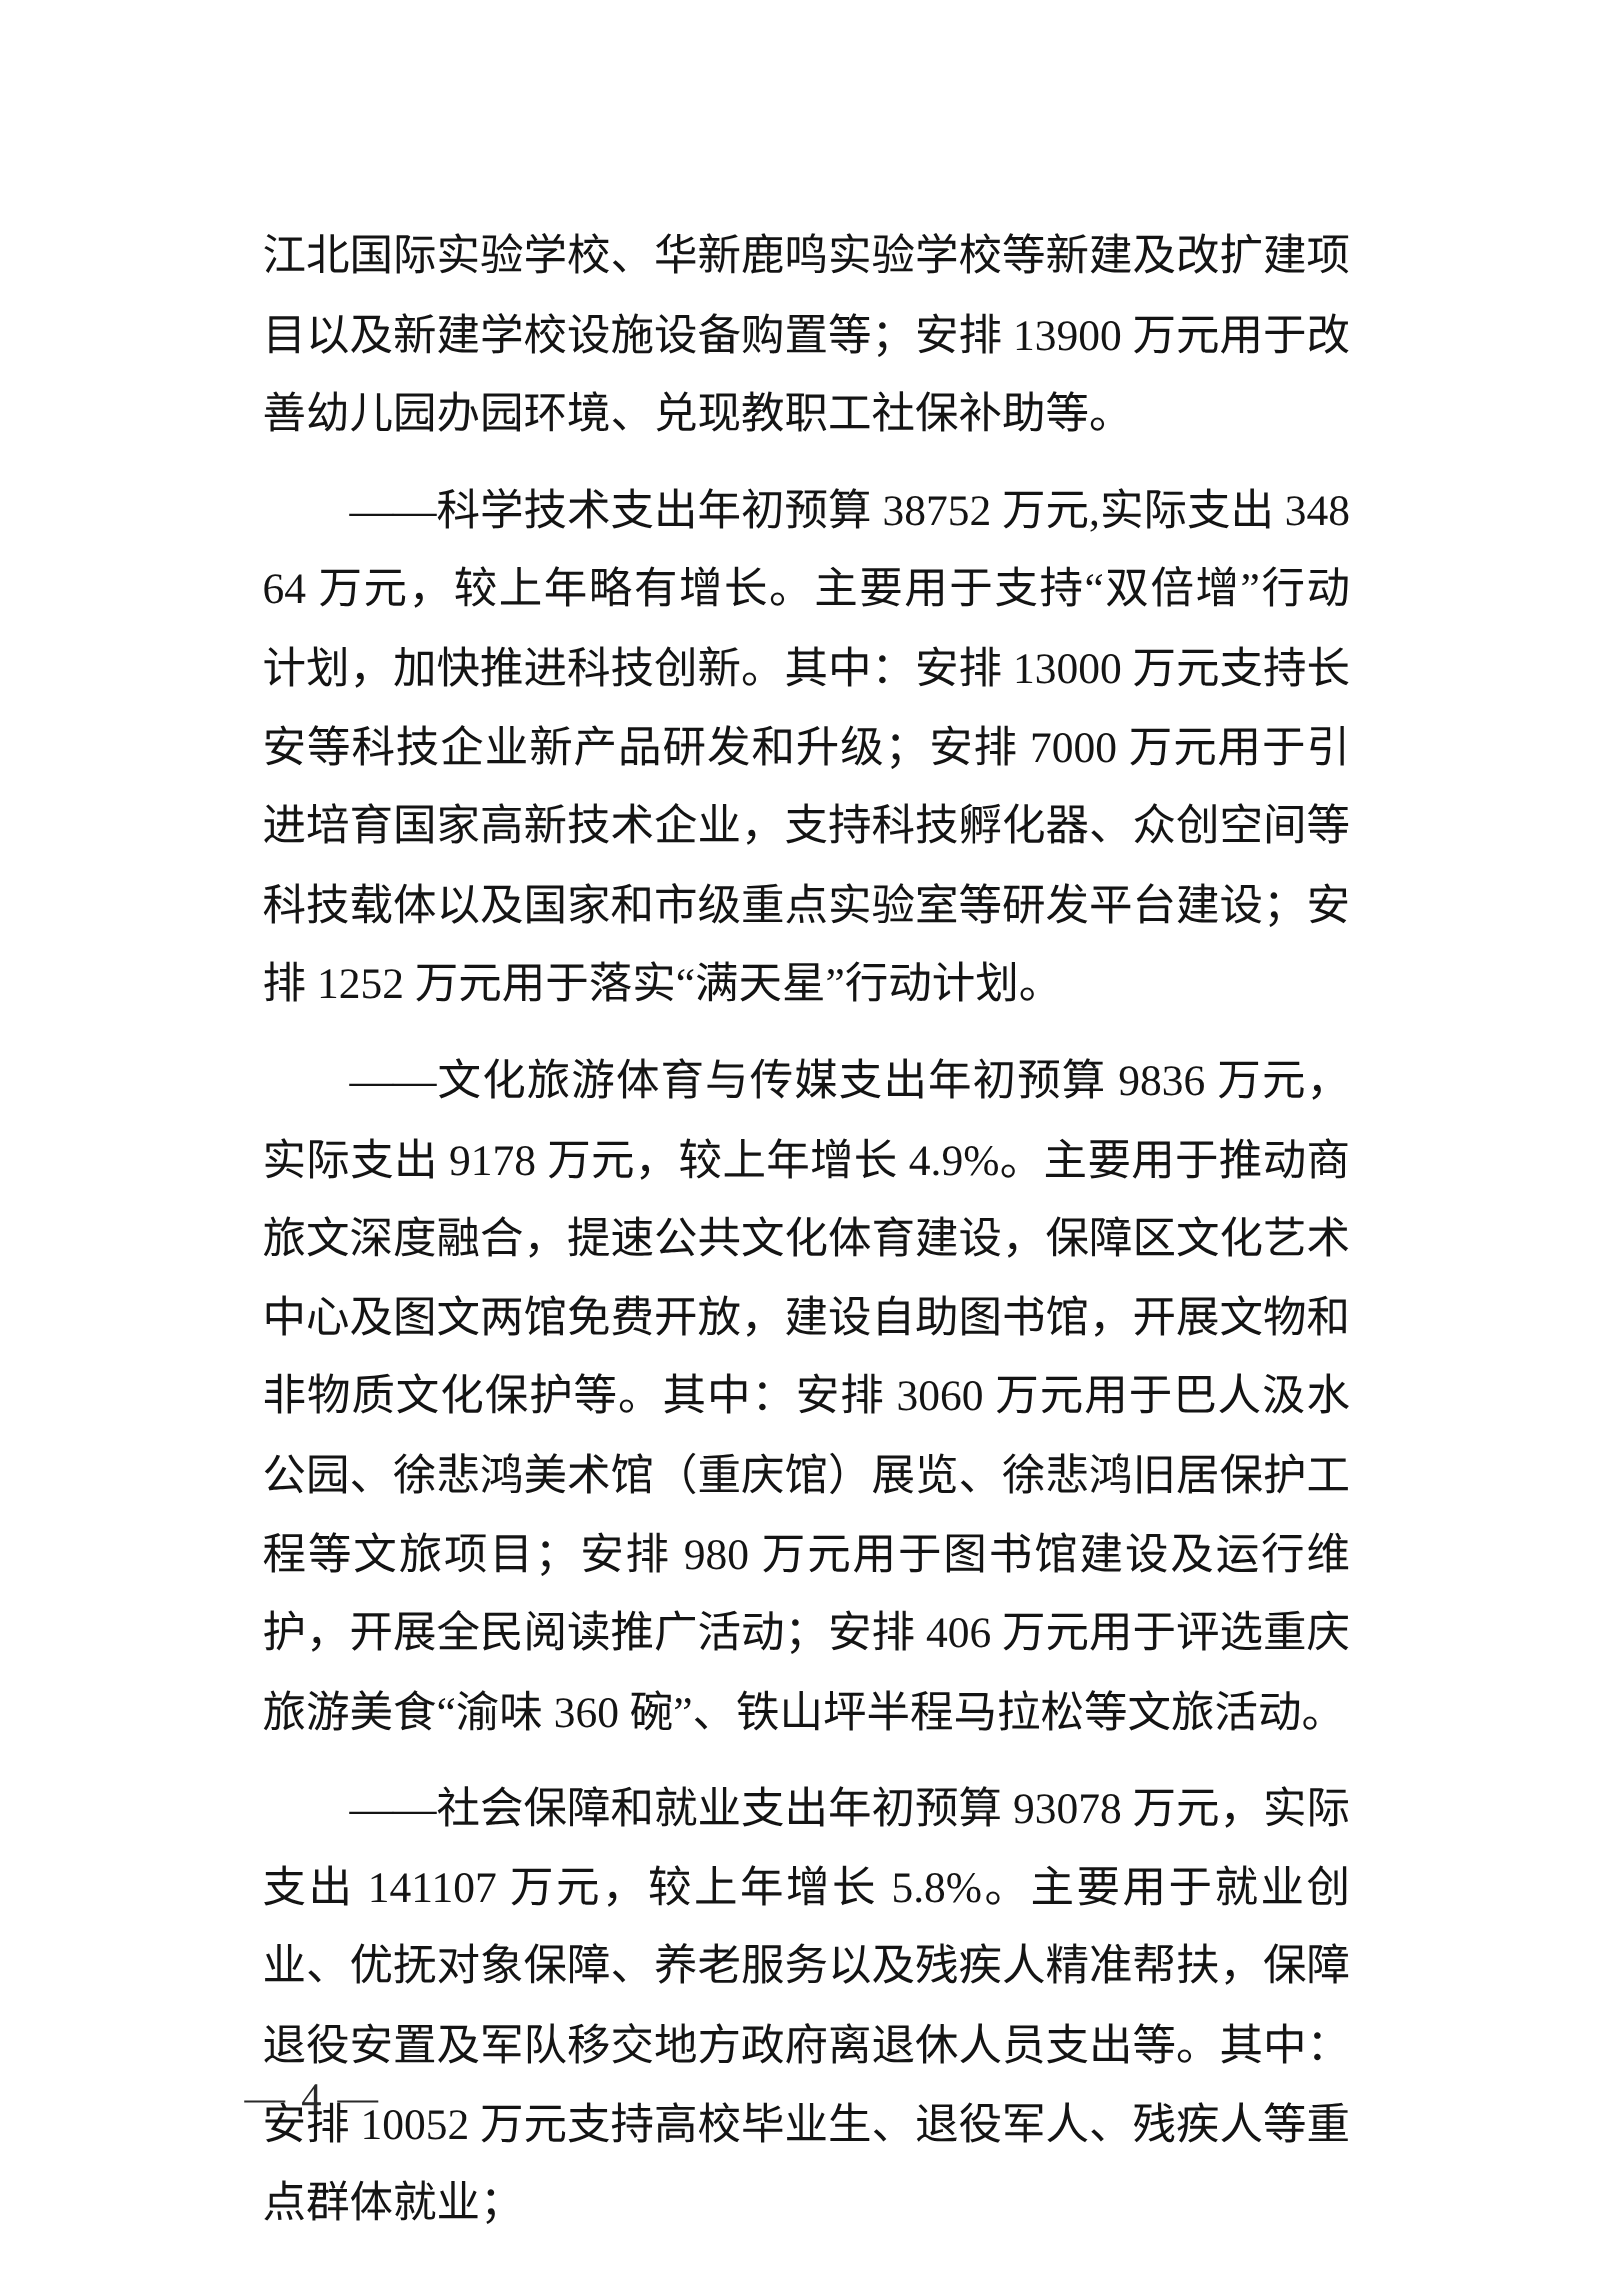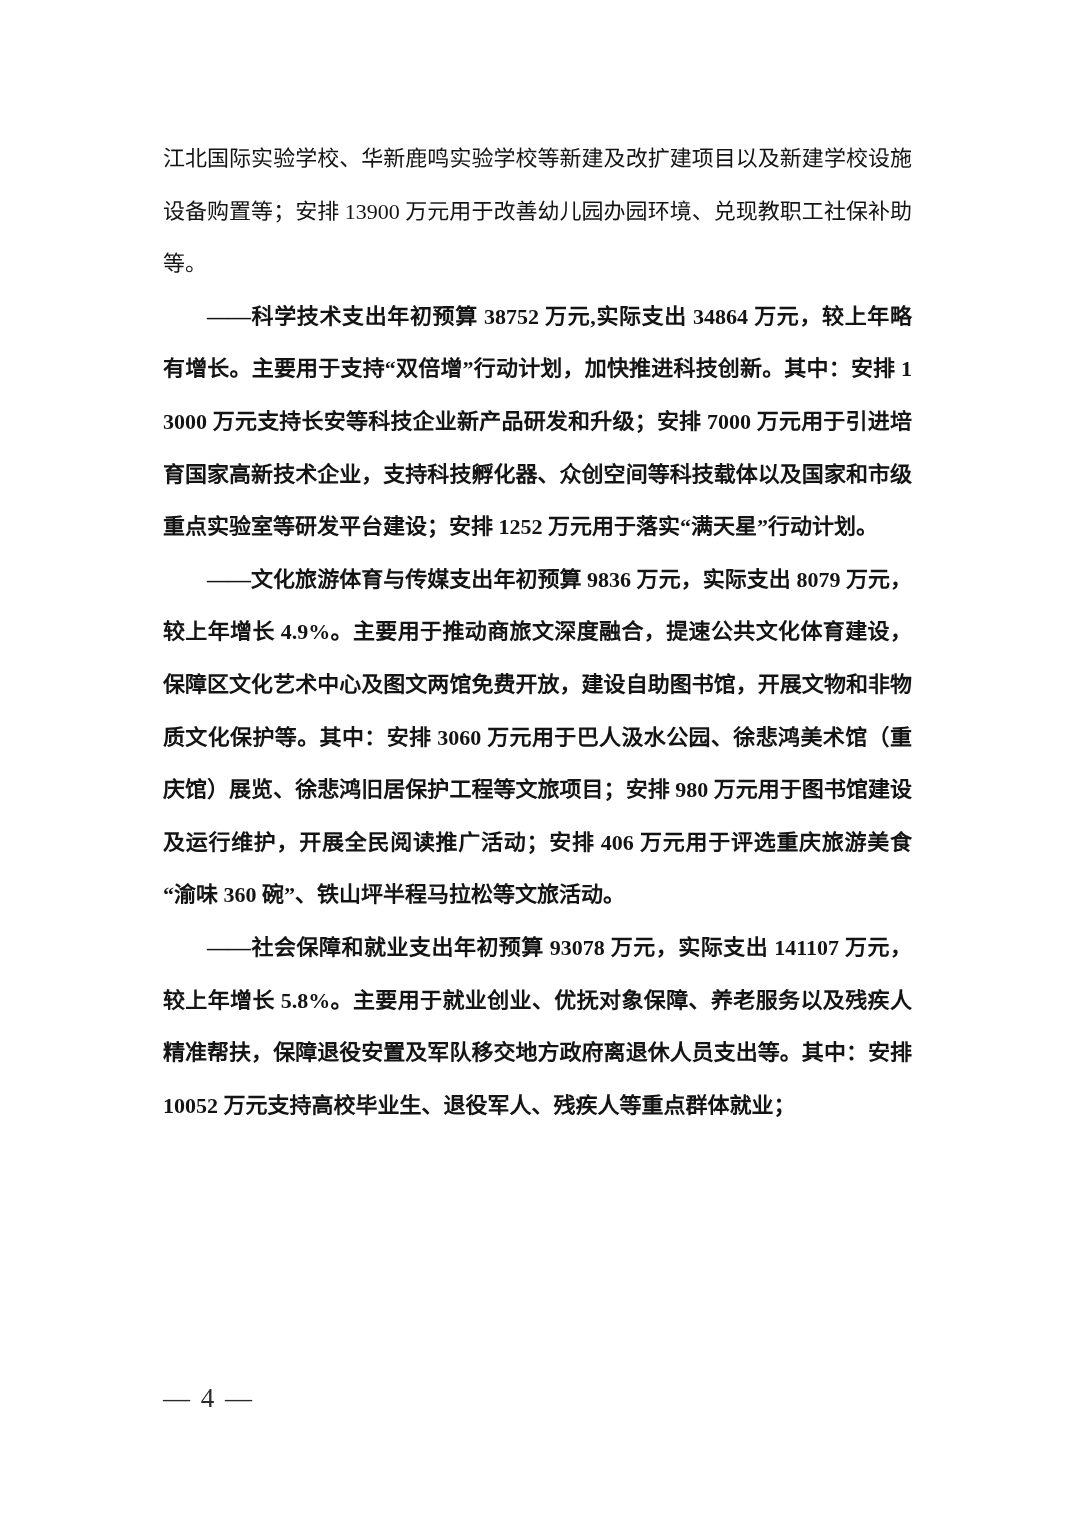--- a/index.html
+++ b/index.html
@@ -16,47 +16,46 @@
     font-family: "Liberation Serif", "DejaVu Serif", serif;
     color: #141414;
   }
   .text-block {
     position: absolute;
     left: 163px;
     top: 133px;
     width: 749px;
   }
   .text-block p {
-    margin: 0;
+    margin: 12px;
     padding: 0;
-    font-size: 22px;
+    font-size: 29px;
     line-height: 52.6px;
     text-align: justify;
     letter-spacing: 0;
     word-break: break-all;
   }
   .text-block p.indent {
     text-indent: 2em;
-    font-weight: bold;
   }
   .page-footer {
     position: absolute;
     left: 163px;
     top: 1378px;
     font-size: 27px;
     line-height: 40px;
     color: #2a2a2a;
     letter-spacing: 2px;
   }
 </style>
 </head>
 <body>
 
 <div class="page">
   <div class="text-block">
 
   <p>江北国际实验学校、华新鹿鸣实验学校等新建及改扩建项目以及新建学校设施设备购置等；安排 13900 万元用于改善幼儿园办园环境、兑现教职工社保补助等。</p>
       <p class="indent">——科学技术支出年初预算 38752 万元,实际支出 34864 万元，较上年略有增长。主要用于支持“双倍增”行动计划，加快推进科技创新。其中：安排 13000 万元支持长安等科技企业新产品研发和升级；安排 7000 万元用于引进培育国家高新技术企业，支持科技孵化器、众创空间等科技载体以及国家和市级重点实验室等研发平台建设；安排 1252 万元用于落实“满天星”行动计划。</p>
-      <p class="indent">——文化旅游体育与传媒支出年初预算 9836 万元，实际支出 8079 万元，较上年增长 4.9%。主要用于推动商旅文深度融合，提速公共文化体育建设，保障区文化艺术中心及图文两馆免费开放，建设自助图书馆，开展文物和非物质文化保护等。其中：安排 3060 万元用于巴人汲水公园、徐悲鸿美术馆（重庆馆）展览、徐悲鸿旧居保护工程等文旅项目；安排 980 万元用于图书馆建设及运行维护，开展全民阅读推广活动；安排 406 万元用于评选重庆旅游美食“渝味 360 碗”、铁山坪半程马拉松等文旅活动。</p>
+      <p class="indent">——文化旅游体育与传媒支出年初预算 9836 万元，实际支出 9178 万元，较上年增长 4.9%。主要用于推动商旅文深度融合，提速公共文化体育建设，保障区文化艺术中心及图文两馆免费开放，建设自助图书馆，开展文物和非物质文化保护等。其中：安排 3060 万元用于巴人汲水公园、徐悲鸿美术馆（重庆馆）展览、徐悲鸿旧居保护工程等文旅项目；安排 980 万元用于图书馆建设及运行维护，开展全民阅读推广活动；安排 406 万元用于评选重庆旅游美食“渝味 360 碗”、铁山坪半程马拉松等文旅活动。</p>
       <p class="indent">——社会保障和就业支出年初预算 93078 万元，实际支出 141107 万元，较上年增长 5.8%。主要用于就业创业、优抚对象保障、养老服务以及残疾人精准帮扶，保障退役安置及军队移交地方政府离退休人员支出等。其中：安排 10052 万元支持高校毕业生、退役军人、残疾人等重点群体就业；</p>
     </div>
   <div class="page-footer">— 4 —</div>
 </div>
 
 </body></html>

